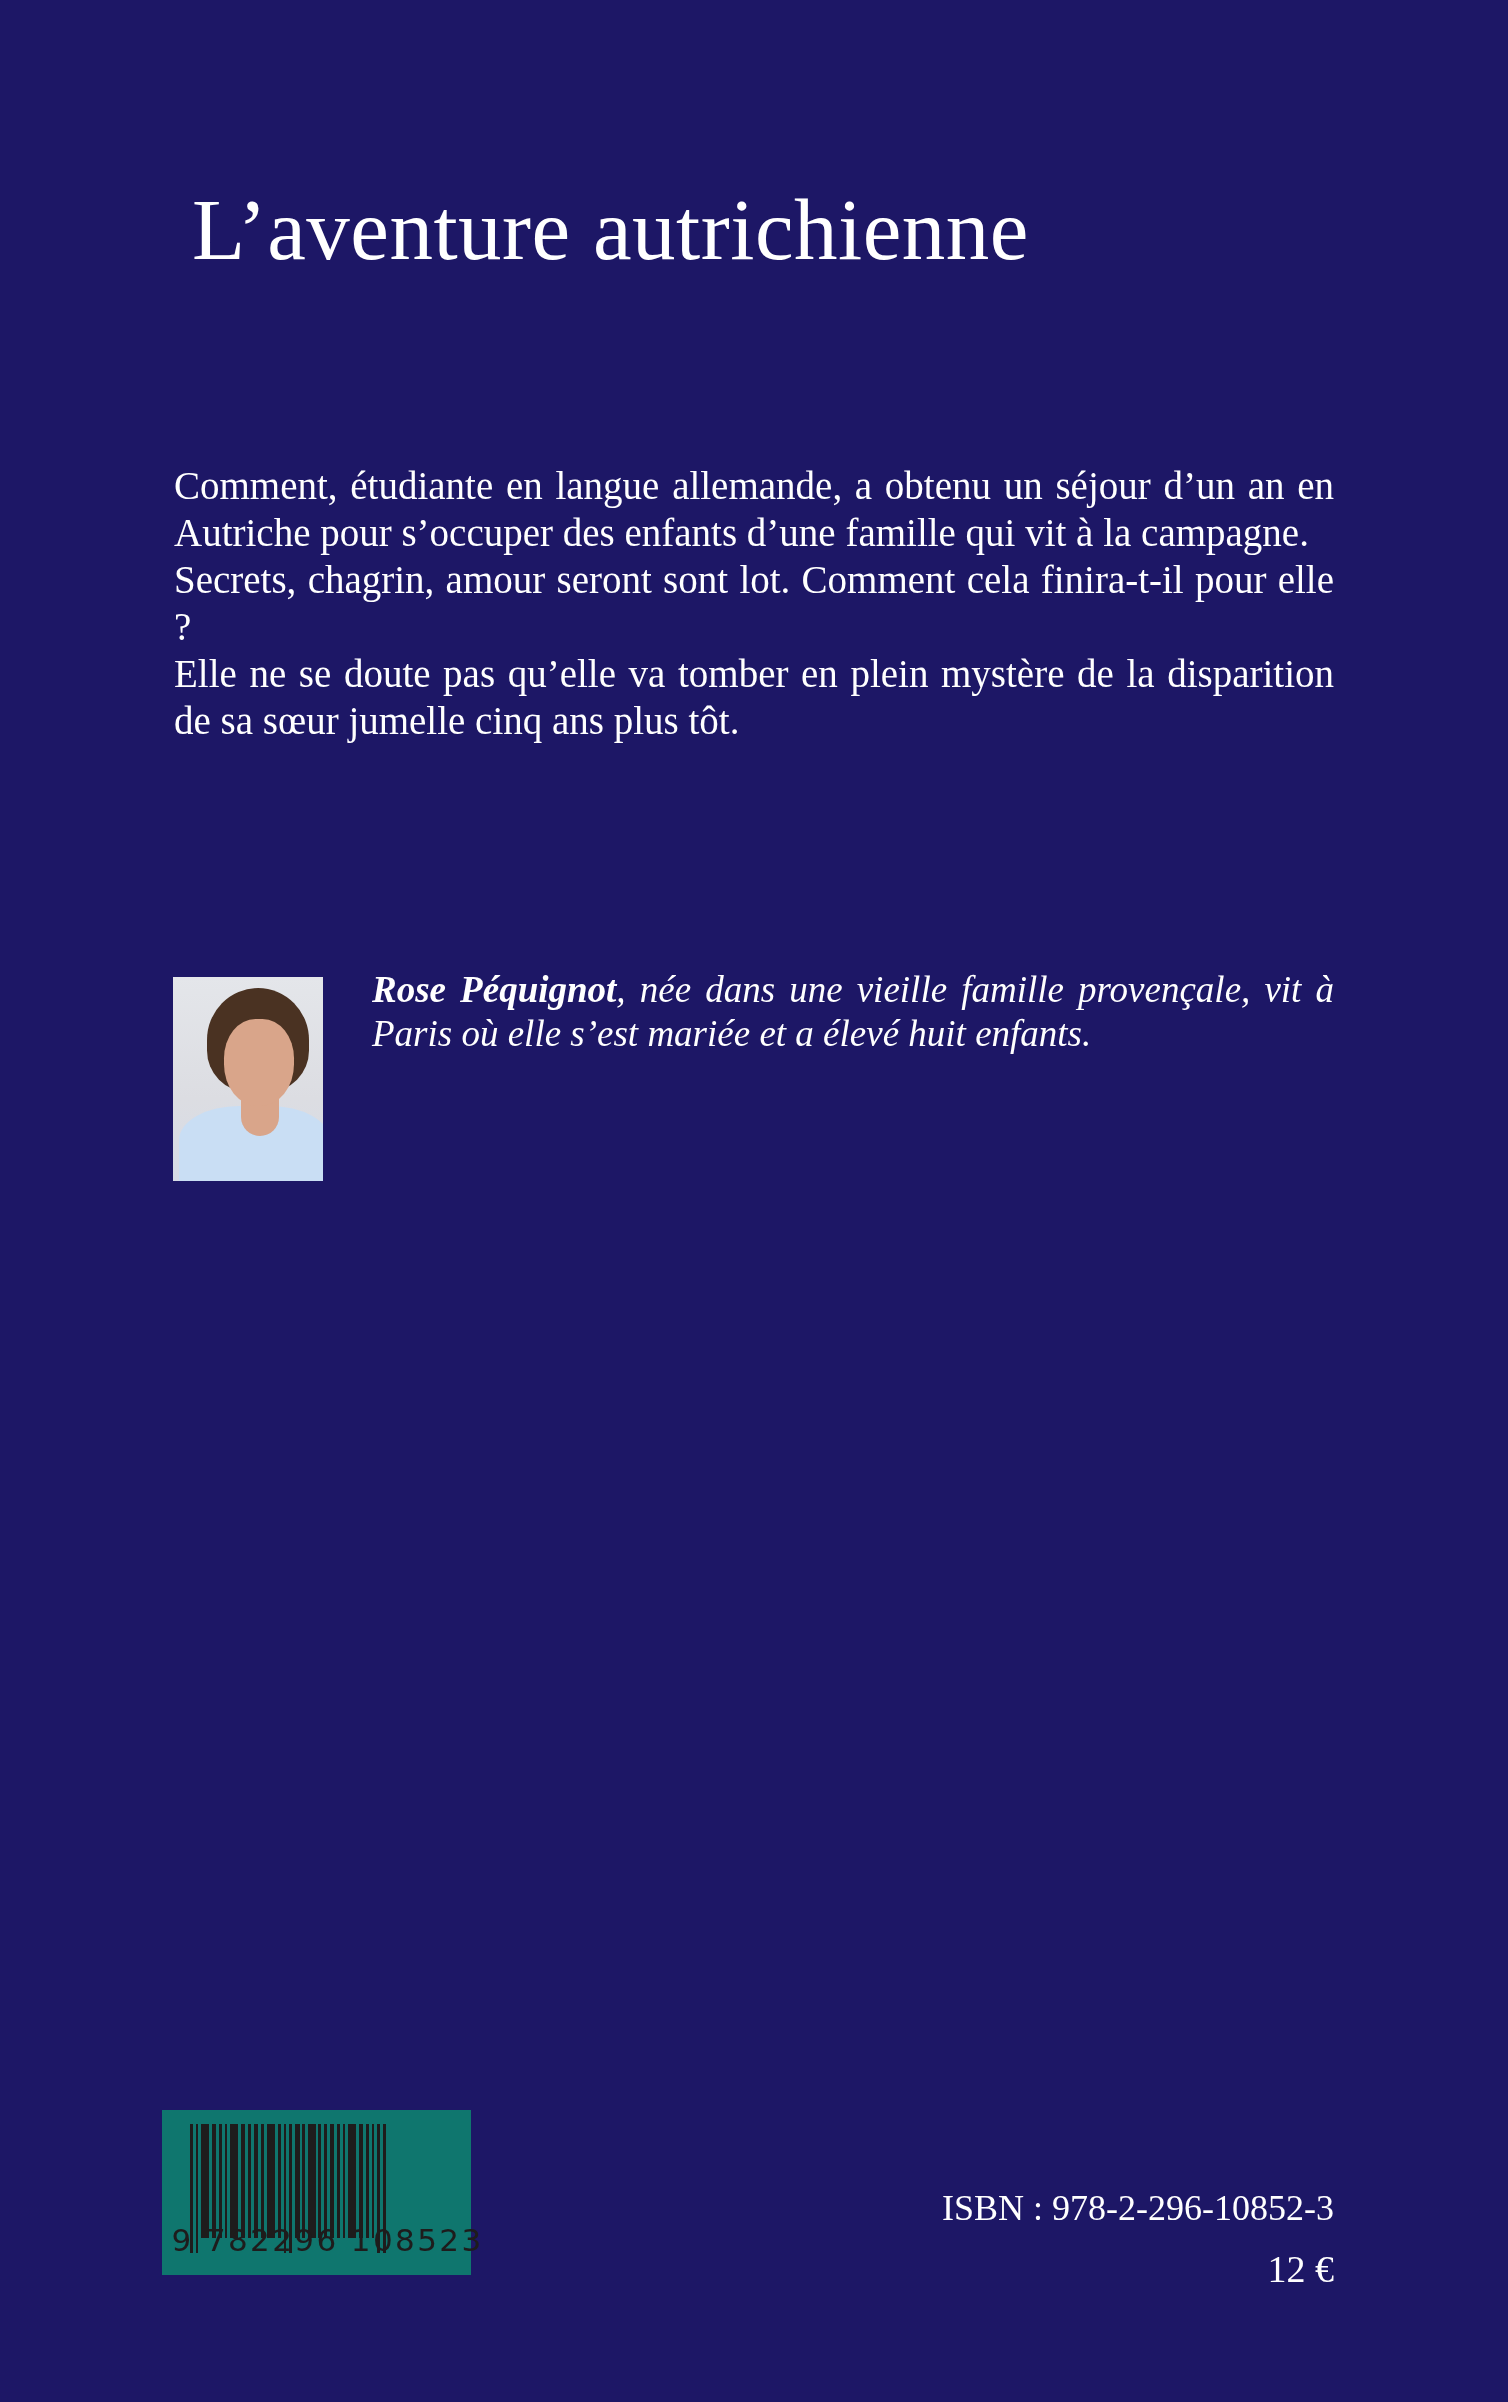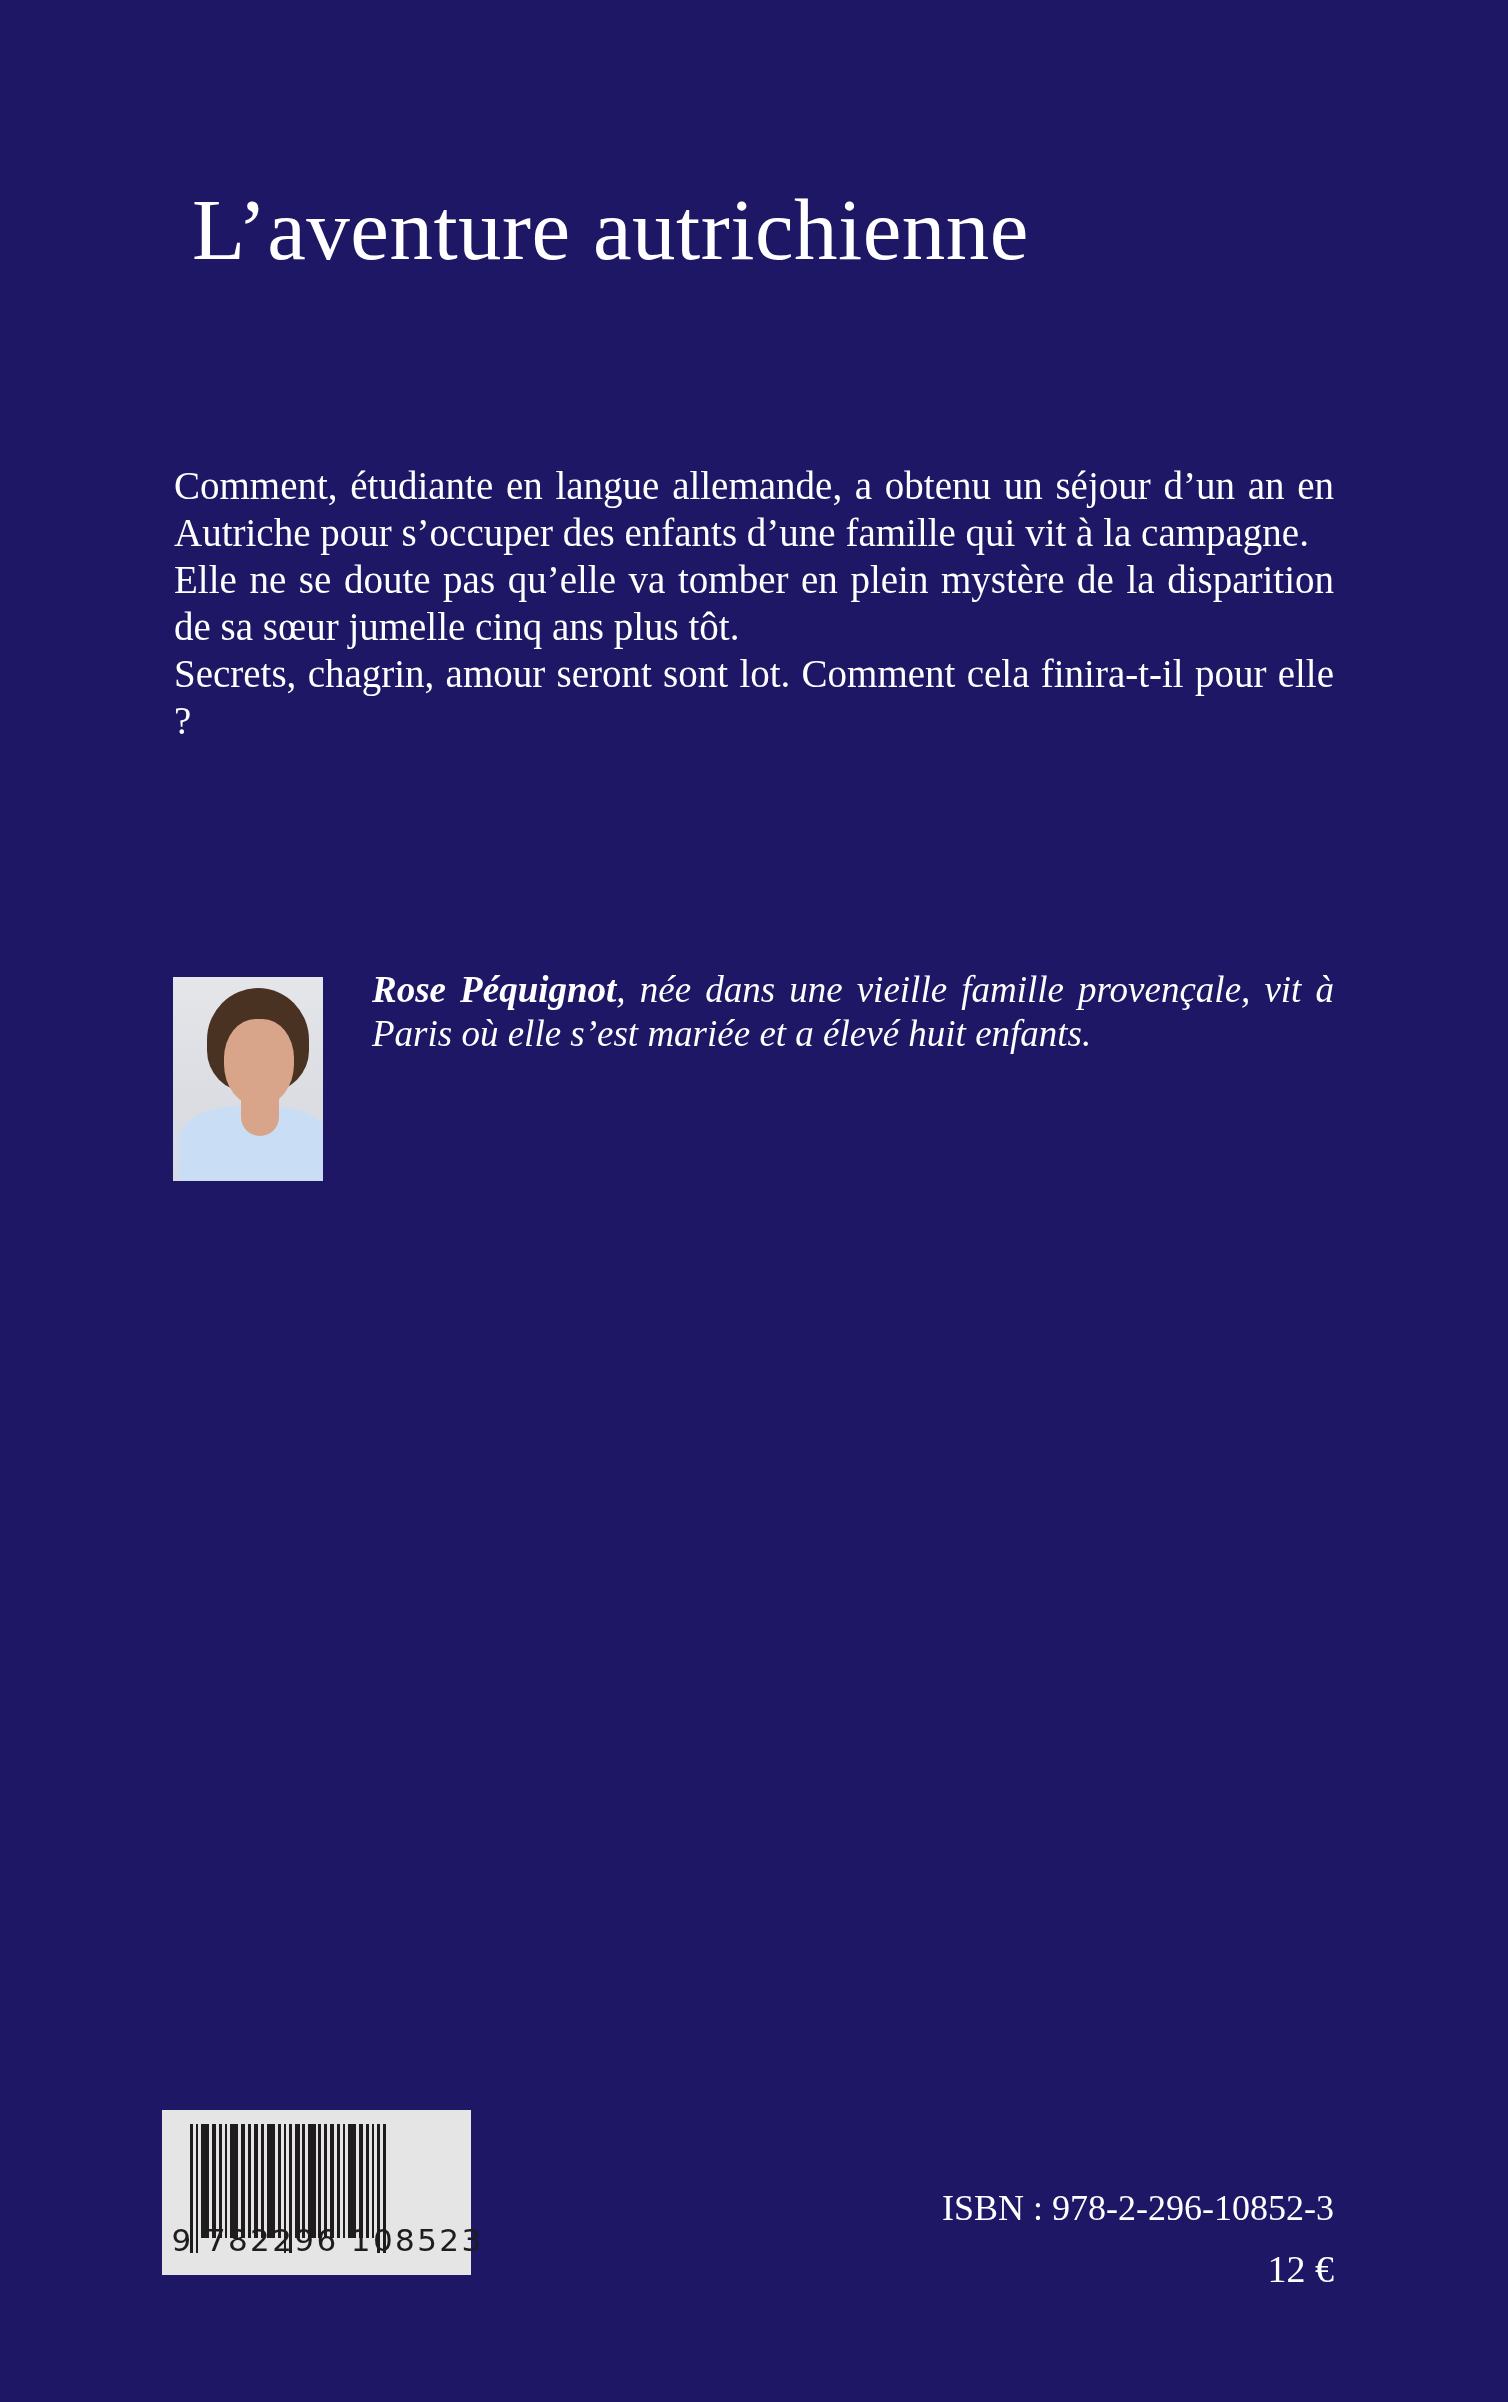--- a/index.html
+++ b/index.html
@@ -31,21 +31,21 @@
   .photo .shirt { position:absolute; left:5.7px; top:129px; width:151px; height:85px; background:#c9def4; border-radius:40% 40% 0 0; }
   .photo .neck { position:absolute; left:68px; top:121px; width:38px; height:38px; background:#d9a58a; border-radius:0 0 50% 50%; }
   .bio {
     position:absolute; left:372px; width:962px; top:968px;
     font-size:37px; line-height:44px; font-style:italic;
   }
   .bio p { margin:0; text-align:justify; text-align-last:left; }
   .bio b { font-weight:bold; }
   .barcode {
     position:absolute; left:162px; top:2110px; width:309px; height:165px;
-    background:#e5e5e5;
+    background:#0f766e;
   }
   .bars { position:absolute; left:28px; top:14px; width:274px; height:121px; display:flex; align-items:flex-start; }
   .bars span { display:block; background:#1e1c1c; height:114px; margin-right:2.8px; }
   .bars span.g { height:129px; }
   .bc-digits {
     position:absolute; left:9.5px; top:112px; width:293px;
     font-family:"DejaVu Sans", sans-serif; font-size:31px; color:#1e1c1c;
     letter-spacing:2.4px; white-space:pre;
   }
   .isbn {
@@ -57,22 +57,22 @@
     font-size:38px; line-height:44px; text-align:right;
   }
 </style>
 </head>
 <body>
 
 <div class="title">L’aventure autrichienne</div>
 
 <div class="blurb">
   <p>Comment, étudiante en langue allemande, a obtenu un séjour d’un an en Autriche pour s’occuper des enfants d’une famille qui vit à la campagne.</p>
+  <p>Secrets, chagrin, amour seront sont lot. Comment cela finira-t-il pour elle ?</p>
   <p>Elle ne se doute pas qu’elle va tomber en plein mystère de la disparition de sa sœur jumelle cinq ans plus tôt.</p>
-  <p>Secrets, chagrin, amour seront sont lot. Comment cela finira-t-il pour elle ?</p>
 </div>
 
 <div class="photo">
   <div class="hair"></div>
   <div class="shirt"></div>
   <div class="neck"></div>
   <div class="face"></div>
 </div>
 
 <div class="bio">

